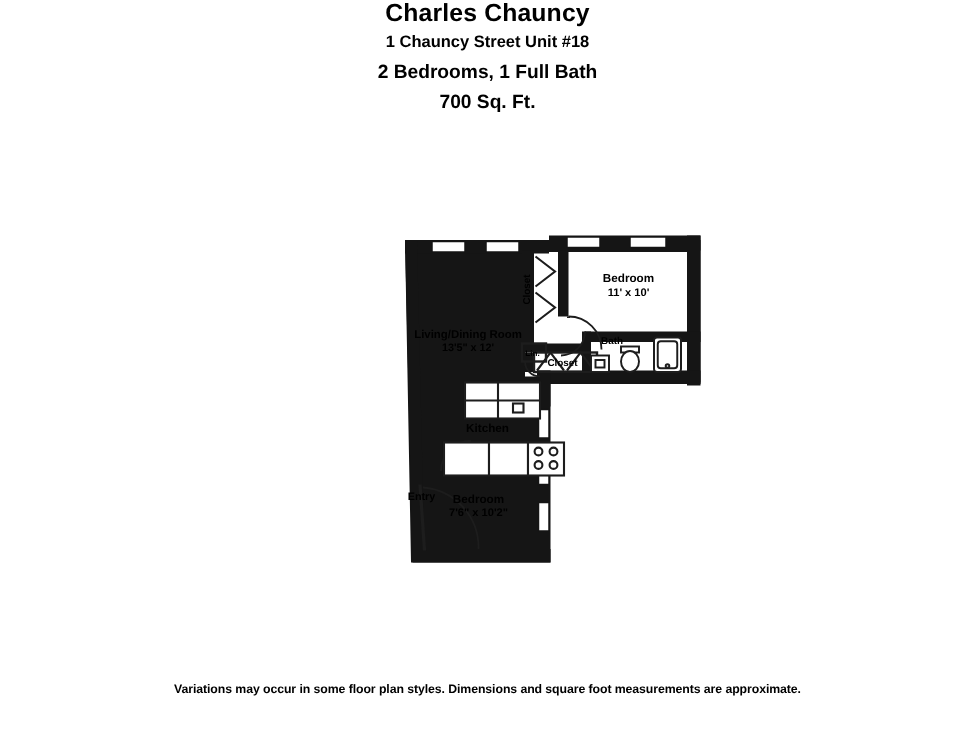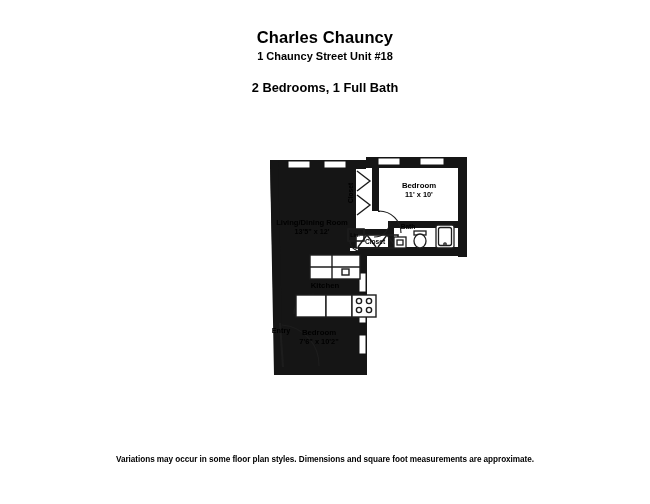--- a/index.html
+++ b/index.html
@@ -16,39 +16,38 @@
     color: #000000;
   }
 
   
   #header {
     position: absolute;
     top: 0;
     left: 0;
     width: 650px;
     text-align: center;
-    padding-top: 28px;
   }
   #title-main {
     font-size: 16.5px;
     font-weight: bold;
     letter-spacing: 0.1px;
     line-height: 19px;
   }
   #title-address {
     font-size: 11px;
     font-weight: bold;
     line-height: 17px;
     margin-top: 1px;
   }
   #title-beds {
     font-size: 12.8px;
     font-weight: bold;
     line-height: 17px;
-    margin-top: 14px;
+    margin-top: 2px;
   }
   #title-sqft {
     font-size: 12.8px;
     font-weight: bold;
     line-height: 17px;
     margin-top: 3px;
   }
 
   
   #footer {
@@ -78,20 +77,21 @@
     fill: #000;
   }
 </style>
 </head>
 <body>
 
 <div id="header">
   <div id="title-main">Charles Chauncy</div>
   <div id="title-address">1 Chauncy Street Unit #18</div>
   <div id="title-beds">2 Bedrooms, 1 Full Bath</div>
+  <div id="title-sqft">700 Sq. Ft.</div>
 </div>
 
 <div id="plan-wrap">
 <svg id="plan-svg" width="215" height="230" viewBox="0 0 215 230" xmlns="http://www.w3.org/2000/svg">
 
   <g>
 
     <path fill="#151515" fill-rule="evenodd" d="
           M 8,5
           L 205,5

